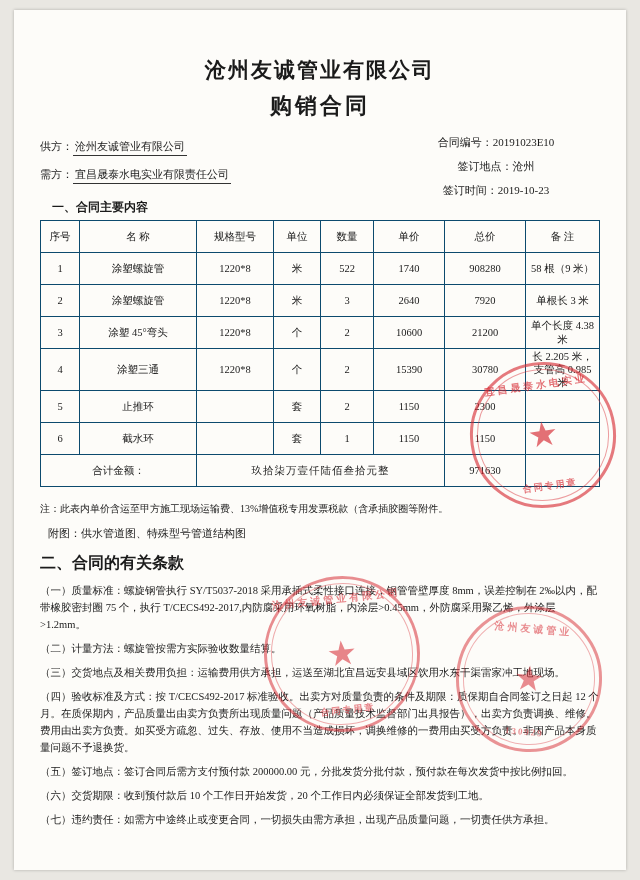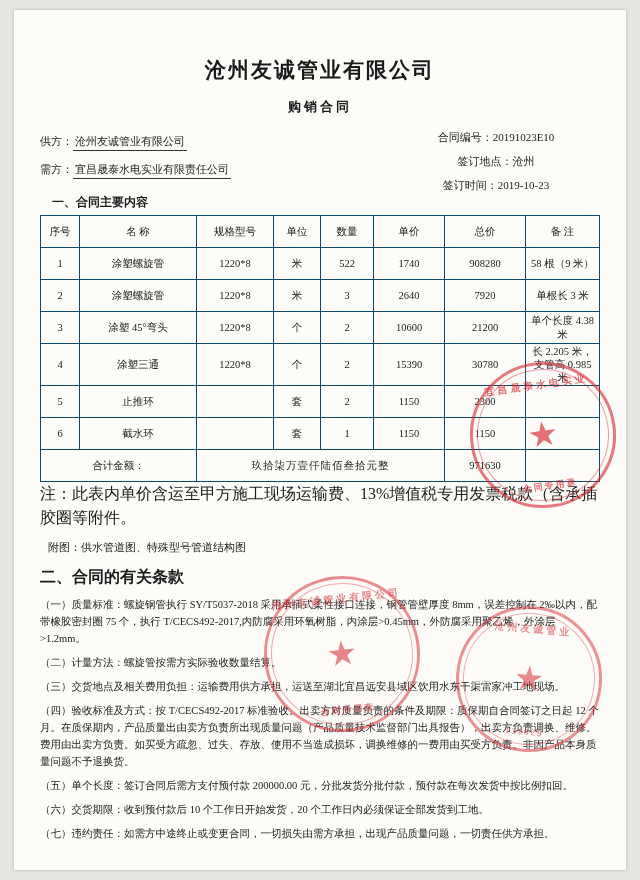--- a/index.html
+++ b/index.html
@@ -23,24 +23,24 @@
   .company{
     text-align:center;
     font-size:21px;
     font-weight:bold;
     letter-spacing:2px;
     margin-top:28px;
     color:#1a1a1a;
   }
   .doctitle{
     text-align:center;
-    font-size:13px;
+    font-size:22px;
     font-weight:bold;
     letter-spacing:3px;
-    margin-top:14px;
+    margin-top:7px;
   }
 
   .meta{position:relative;margin-top:18px;height:54px;font-size:11px;}
   .meta .left{position:absolute;left:0;top:0;width:300px;}
   .meta .right{position:absolute;right:4px;top:-4px;width:200px;text-align:center;}
   .meta .row{margin-bottom:11px;white-space:nowrap;}
   .meta .right .row{margin-bottom:9px;}
   .uline{
     display:inline-block;
     border-bottom:1px solid #333;
@@ -70,22 +70,22 @@
   .c2{width:72px;}
   .c3{width:42px;}
   .c4{width:48px;}
   .c5{width:66px;}
   .c6{width:76px;}
   .c7{width:auto;}
   td.sum-label{}
   td.sum-val{letter-spacing:1px;}
 
   .note{
-    font-size:16px;
-    margin-top:0;
+    font-size:10px;
+    margin-top:14px;
     line-height:1.5;
   }
   .attach{font-size:11px;margin-top:10px;padding-left:8px;}
   .sec2{font-size:16px;font-weight:bold;margin-top:12px;}
 
   .clauses{font-size:10.5px;margin-top:8px;line-height:1.62;}
   .clause{margin-bottom:7px;position:relative;}
   .clause .lbl{display:inline;}
 
   
@@ -238,21 +238,21 @@
     <div class="note">注：此表内单价含运至甲方施工现场运输费、13%增值税专用发票税款（含承插胶圈等附件。</div>
     <div class="attach">附图：供水管道图、特殊型号管道结构图</div>
 
     <div class="sec2">二、合同的有关条款</div>
 
     <div class="clauses" id="clauses">
         <div class="clause"><span class="lbl">（一）质量标准：</span><span>螺旋钢管执行 SY/T5037-2018 采用承插式柔性接口连接，钢管管壁厚度 8mm，误差控制在 2‰以内，配带橡胶密封圈 75 个，执行 T/CECS492-2017,内防腐采用环氧树脂，内涂层&gt;0.45mm，外防腐采用聚乙烯，外涂层&gt;1.2mm。</span></div>
         <div class="clause"><span class="lbl">（二）计量方法：</span><span>螺旋管按需方实际验收数量结算。</span></div>
         <div class="clause"><span class="lbl">（三）交货地点及相关费用负担：</span><span>运输费用供方承担，运送至湖北宜昌远安县域区饮用水东干渠雷家冲工地现场。</span></div>
         <div class="clause"><span class="lbl">（四）验收标准及方式：</span><span>按 T/CECS492-2017 标准验收。出卖方对质量负责的条件及期限：质保期自合同签订之日起 12 个月。在质保期内，产品质量出由卖方负责所出现质量问题（产品质量技术监督部门出具报告），出卖方负责调换、维修。费用由出卖方负责。如买受方疏忽、过失、存放、使用不当造成损坏，调换维修的一费用由买受方负责。非因产品本身质量问题不予退换货。</span></div>
-        <div class="clause"><span class="lbl">（五）单个长度：</span><span>签订合同后需方支付预付款 200000.00 元，分批发货分批付款，预付款在每次发货中按比例扣回。</span></div>
+        <div class="clause"><span class="lbl">（五）签订地点：</span><span>签订合同后需方支付预付款 200000.00 元，分批发货分批付款，预付款在每次发货中按比例扣回。</span></div>
         <div class="clause"><span class="lbl">（六）交货期限：</span><span>收到预付款后 10 个工作日开始发货，20 个工作日内必须保证全部发货到工地。</span></div>
         <div class="clause"><span class="lbl">（七）违约责任：</span><span>如需方中途终止或变更合同，一切损失由需方承担，出现产品质量问题，一切责任供方承担。</span></div>
       </div>
   </div>
 
   <div class="stamp" id="stamp-a">
     <div class="ring"></div>
     <div class="txt-top">宜昌晟泰水电实业</div>
     <div class="star">★</div>
     <div class="txt-bot">合同专用章</div>

